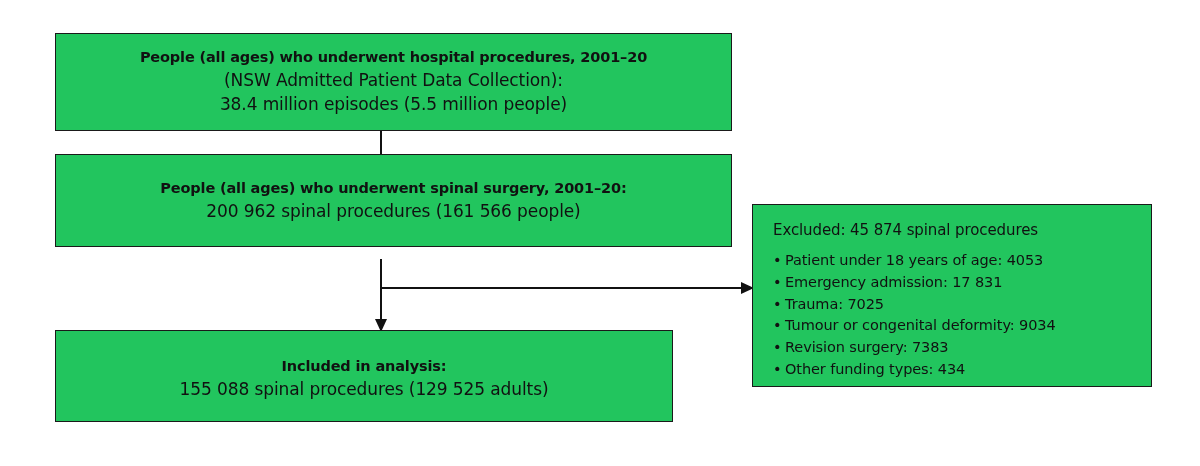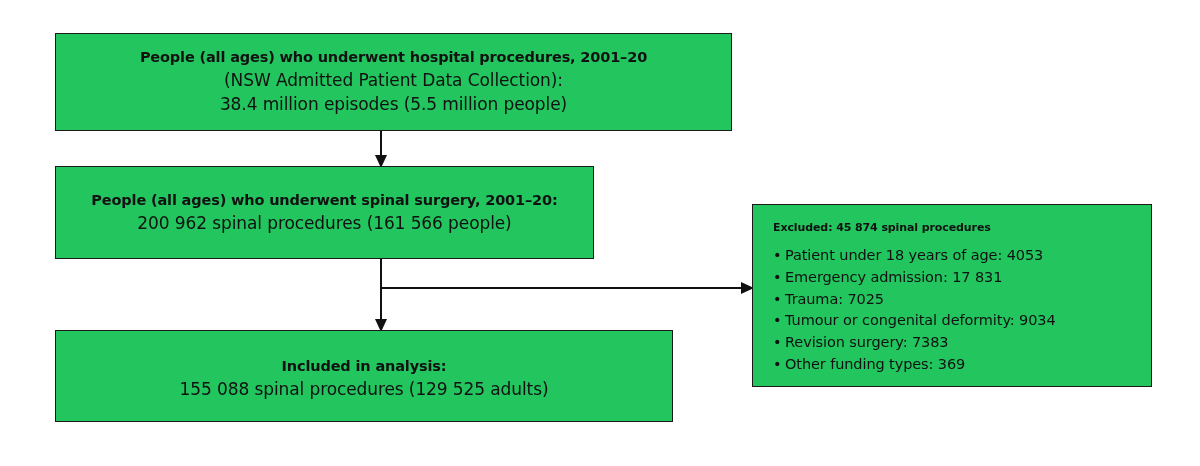--- a/index.html
+++ b/index.html
@@ -54,22 +54,22 @@
     left: 55px;
     top: 33px;
     width: 677px;
     height: 98px;
   }
   #box-source .box-text { top: 13px; }
 
   
   #box-spinal {
     left: 55px;
-    top: 166px;
-    width: 539px;
+    top: 154px;
+    width: 677px;
     height: 93px;
   }
   #box-spinal .box-text { top: 23px; }
 
   
   #box-included {
     left: 55px;
     top: 330px;
     width: 618px;
     height: 92px;
@@ -84,22 +84,22 @@
     height: 183px;
     border-width: 1.5px;
   }
   .excl-inner {
     position: absolute;
     left: 20px;
     right: 10px;
     top: 16px;
   }
   .excl-head {
-    font-size: 11px;
-    font-weight: bold;
+    font-size: 15px;
+    font-weight: normal;
     letter-spacing: -0.1px;
     white-space: nowrap;
     margin-bottom: 11px;
   }
   .excl-list {
     list-style: none;
     margin: 0;
     padding: 0;
   }
   .excl-list li {
@@ -199,18 +199,18 @@
 
   <div class="node-box" id="box-excluded">
     <div class="excl-inner">
       <div class="excl-head">Excluded: 45 874 spinal procedures</div>
       <ul class="excl-list" id="excluded-reasons">
           <li><span class="bullet-dot">•</span><span>Patient under 18 years of age: 4053</span></li>
           <li><span class="bullet-dot">•</span><span>Emergency admission: 17 831</span></li>
           <li><span class="bullet-dot">•</span><span>Trauma: 7025</span></li>
           <li><span class="bullet-dot">•</span><span>Tumour or congenital deformity: 9034</span></li>
           <li><span class="bullet-dot">•</span><span>Revision surgery: 7383</span></li>
-          <li><span class="bullet-dot">•</span><span>Other funding types: 369</span></li>
+          <li><span class="bullet-dot">•</span><span>Other funding types: 434</span></li>
         </ul>
     </div>
   </div>
 
 </div>
 
 </body></html>

